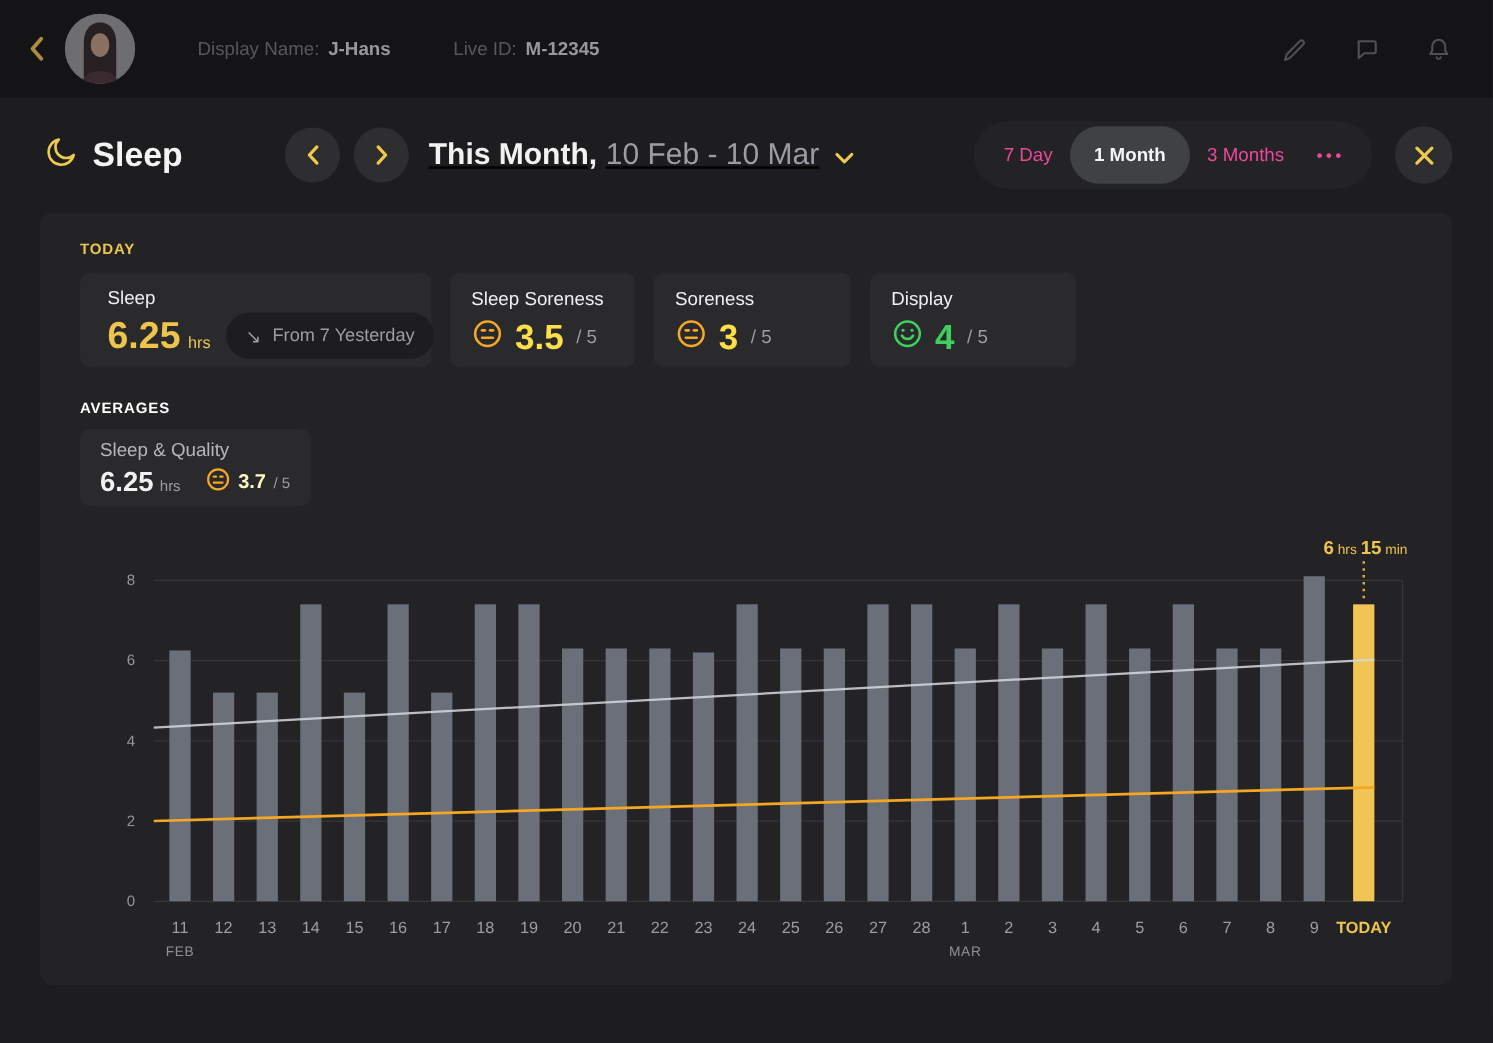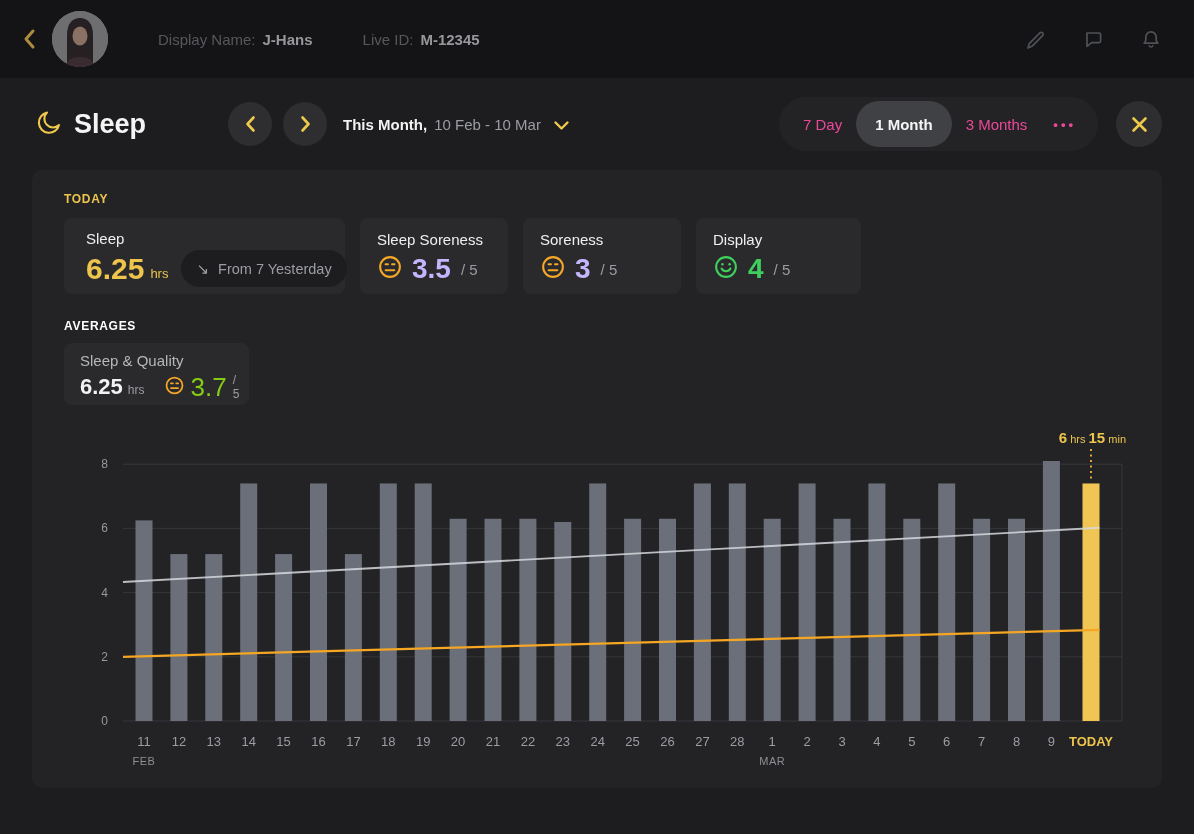--- a/index.html
+++ b/index.html
@@ -20,21 +20,21 @@
   .hdr-meta b{ color:#96989C; font-weight:bold; }
   .hdr-icons{ margin-left:auto; display:flex; gap:36px; align-items:center; }
   .hdr-icons .icn{ width:22px; height:22px; display:flex; cursor:pointer; }
 
   
   .toolbar{ height:92px; display:flex; align-items:center; padding:0 32px 0 36px; }
   .title-group{ display:flex; align-items:center; gap:11px; width:192px; }
   .page-title{ font-size:27px; font-weight:bold; color:#F4F4F5; }
   .nav-btn{ width:44px; height:44px; border-radius:50%; background:#2E2E31; display:flex; align-items:center; justify-content:center; cursor:pointer; flex:0 0 auto; }
   .nav-btn + .nav-btn{ margin-left:11px; }
-  .period{ display:flex; align-items:baseline; margin-left:16px; font-size:15px; cursor:pointer; }
+  .period{ display:flex; align-items:baseline; margin-left:16px; font-size:24px; cursor:pointer;text-decoration:underline; }
   .period .bold{ color:#F2F2F3; font-weight:bold; }
   .period .range{ color:#9B9DA2; margin-left:7px; }
   .period .caret{ margin-left:12px; position:relative; top:1px; }
   .right-group{ margin-left:auto; display:flex; align-items:center; gap:18px; }
   .tabs{ height:54px; background:#232326; border-radius:27px; display:flex; align-items:center; padding:0 10px; }
   .tab{ padding:0 14px; font-size:15px; color:#ec4899; height:54px; display:flex; align-items:center; cursor:pointer; white-space:nowrap; }
   .tab.active{ background:#404145; border-radius:23px; height:46px; color:#F5F5F6; font-weight:bold; padding:0 19px; }
   .tab.dots{ letter-spacing:3px; font-size:13px; font-weight:bold; padding:0 12px; }
   .close-btn{ width:46px; height:46px; border-radius:50%; background:#2E2E31; display:flex; align-items:center; justify-content:center; cursor:pointer; }
 
@@ -47,31 +47,31 @@
   .card{ background:#2A2A2D; border-radius:8px; }
   .card .card-title{ font-size:15px; color:#EDEFF0; }
   .card-sleep{ width:281px; height:76px; padding:12px 22px; display:flex; flex-direction:column; }
   .card-sleep .vrow{ display:flex; align-items:center; margin-top:3px; }
   .big-val{ font-size:30px; font-weight:bold; color:#EDC44C; line-height:1; }
   .big-unit{ font-size:13px; color:#EDC44C; margin-left:6px; align-self:flex-end; padding-bottom:3px; }
   .delta-pill{ margin-left:13px; background:#1D1D20; border-radius:19px; height:37px; display:flex; align-items:center; padding:0 15px; font-size:14.5px; color:#9B9DA2; gap:9px; white-space:nowrap; }
   .card-metric{ height:76px; padding:13px 17px; display:flex; flex-direction:column; }
   .card-metric .mrow{ display:flex; align-items:center; gap:9px; margin-top:6px; }
   .metric-val{ font-size:28px; font-weight:bold; line-height:1; }
-  .metric-val.orange{ color:#c4b5fd; }
+  .metric-val.orange{ color:#fde047; }
   .metric-val.green{ color:#3ECF5E; }
   .outof{ font-size:15px; color:#9B9DA2; margin-left:1px; }
   .w-quality{ width:148px; } .w-soreness{ width:158px; } .w-feeling{ width:165px; }
   .card-avg{ width:185px; height:62px; margin-top:10px; padding:9px 16px; }
   .card-avg .card-title{ color:#B5B7B9; }
   .card-avg .arow{ display:flex; align-items:center; margin-top:3px; }
   .avg-val{ font-size:22px; font-weight:bold; color:#F2F2F3; line-height:1; }
   .avg-unit{ font-size:12px; color:#9B9DA2; margin-left:5px; align-self:flex-end; padding-bottom:1px; }
   .avg-q{ margin-left:19px; display:flex; align-items:center; gap:6px; }
-  .avg-qval{ font-size:26px; font-weight:normal; color:#84cc16; line-height:1; }
+  .avg-qval{ font-size:16px; font-weight:bold; color:#fef9c3; line-height:1; }
   .avg-outof{ font-size:12px; color:#9B9DA2; }
 
   
   .chart-wrap{ position:absolute; left:0; top:255px; width:1130px; height:355px; }
   .grid{ stroke:#36373B; stroke-width:1; }
   .ytick{ fill:#96989C; font-size:12px; text-anchor:end; }
   .xtick{ fill:#9B9DA2; font-size:13px; text-anchor:middle; }
   .xtick.today{ fill:#EDC44C; font-weight:bold; }
   .month{ fill:#8E9094; font-size:11px; text-anchor:middle; letter-spacing:.5px; }
   .dotted{ stroke:#DFA43C; stroke-width:2; stroke-dasharray:2 3.5; }

